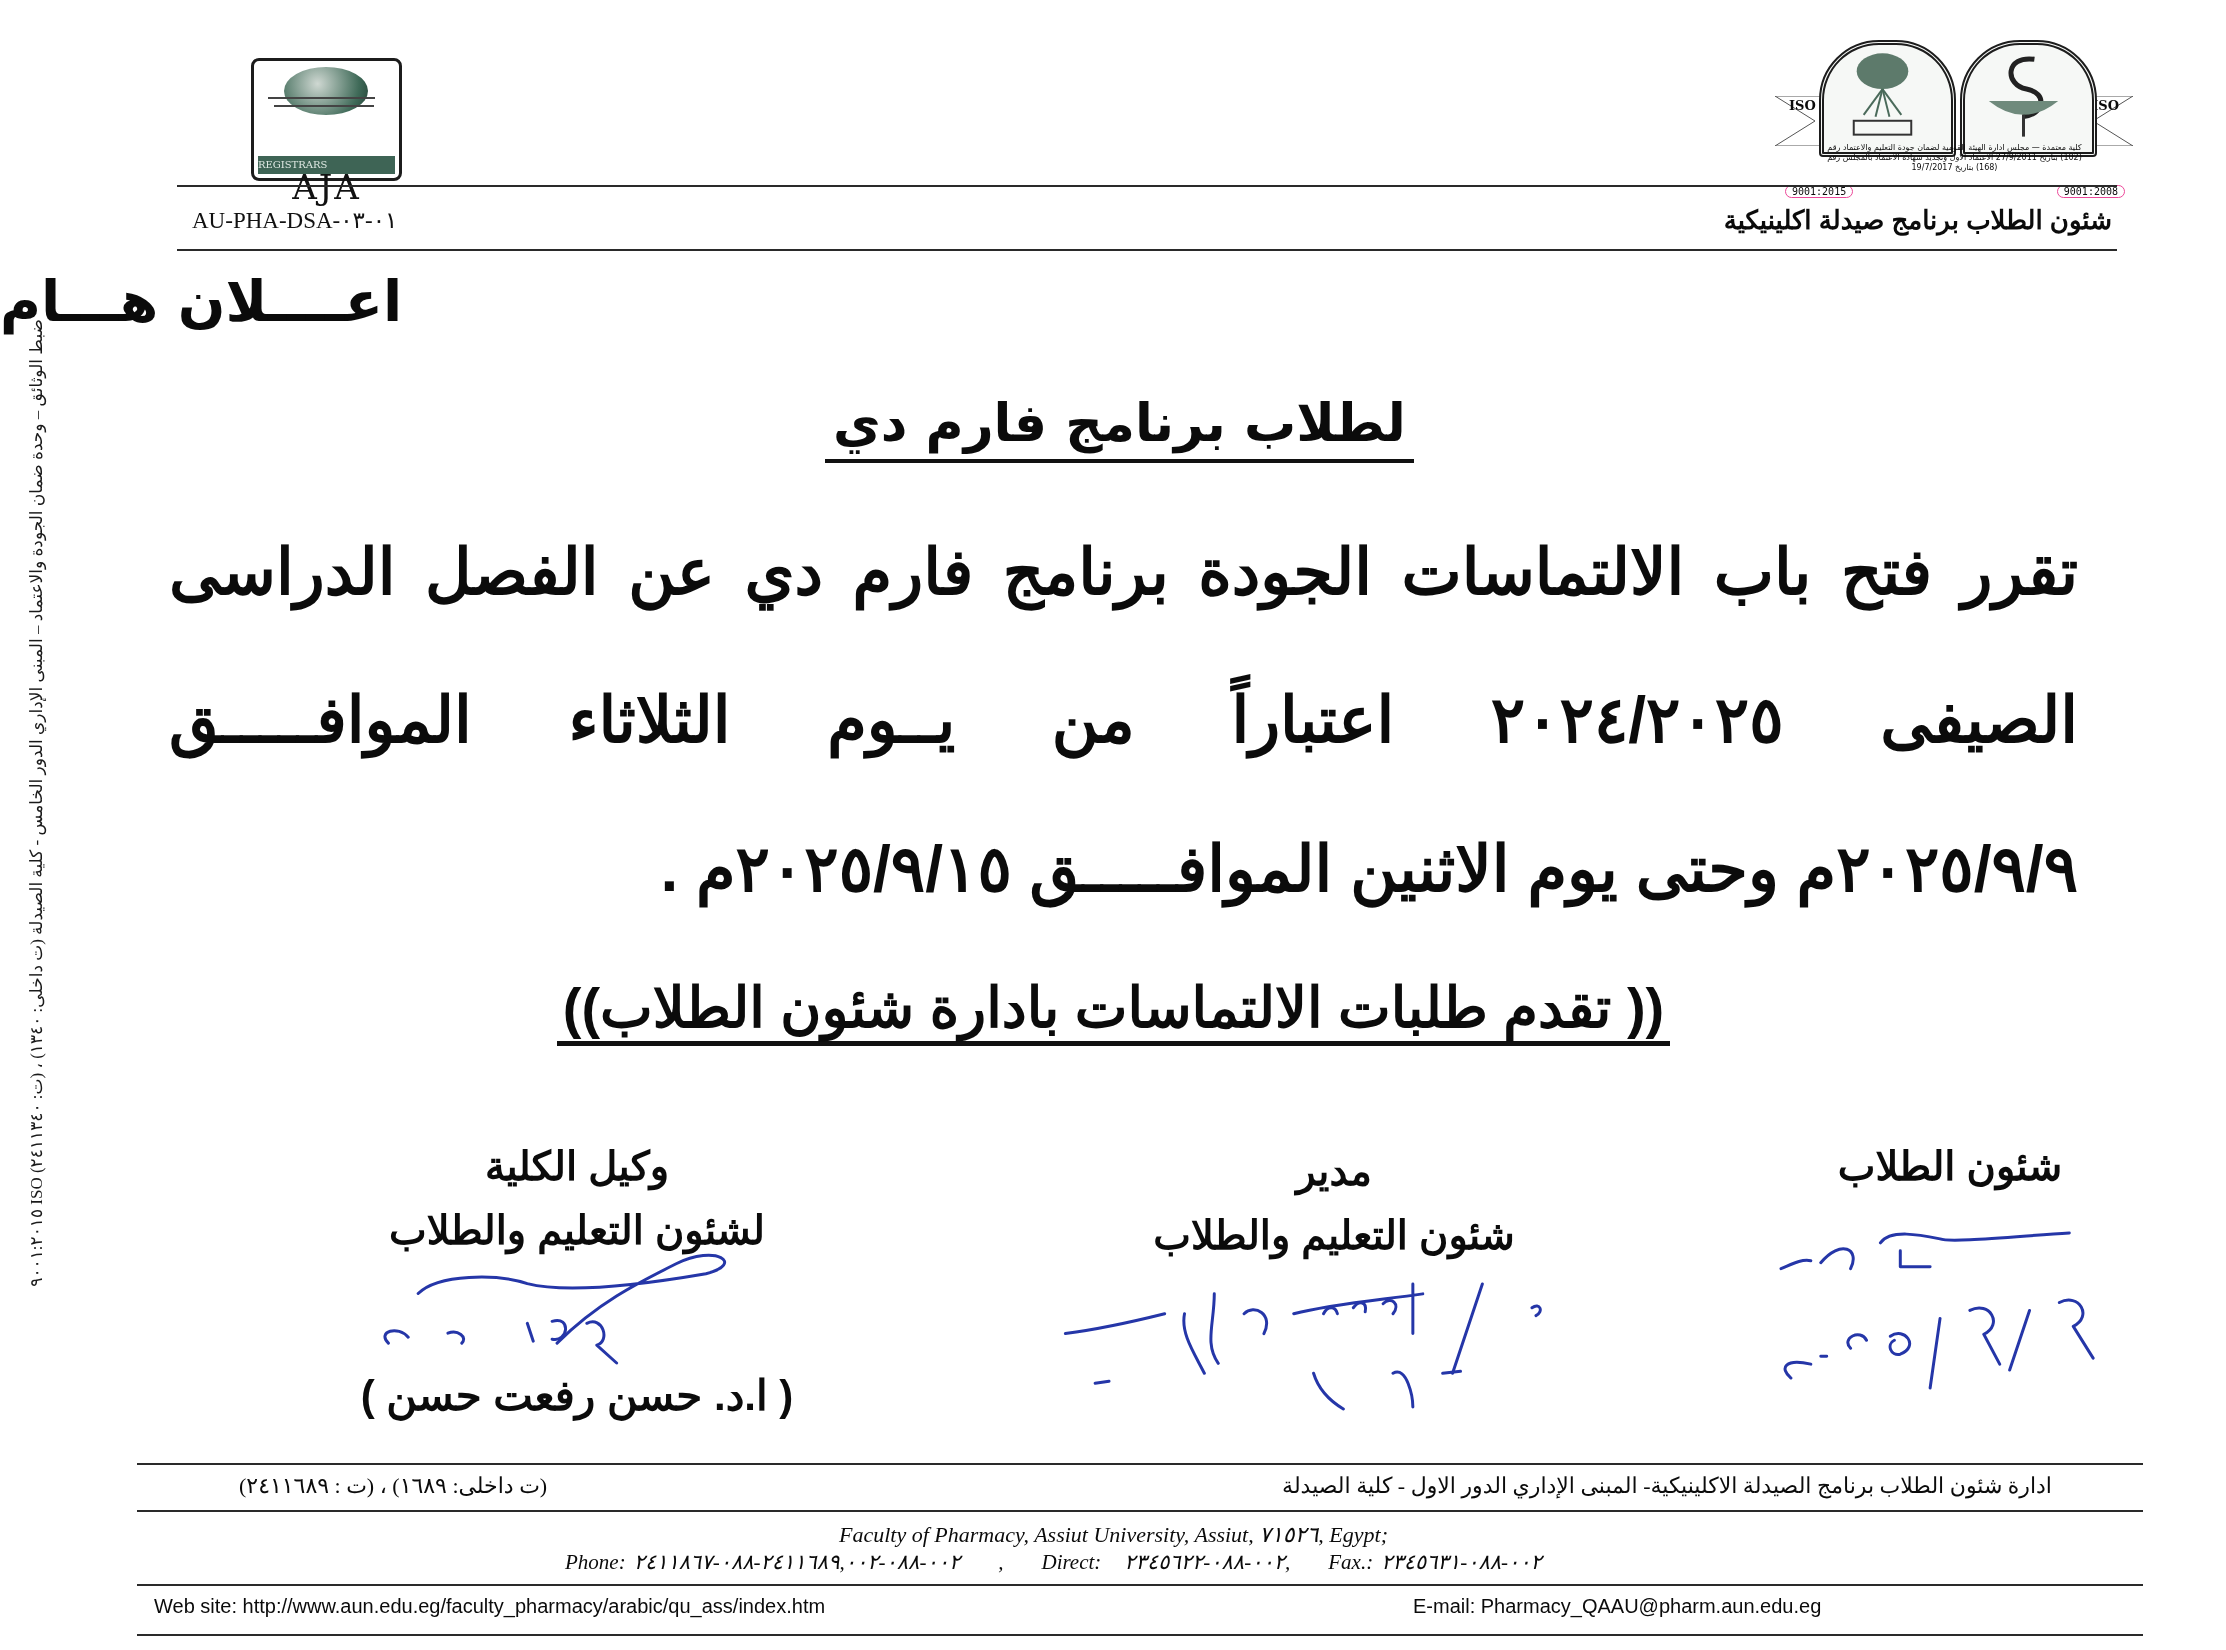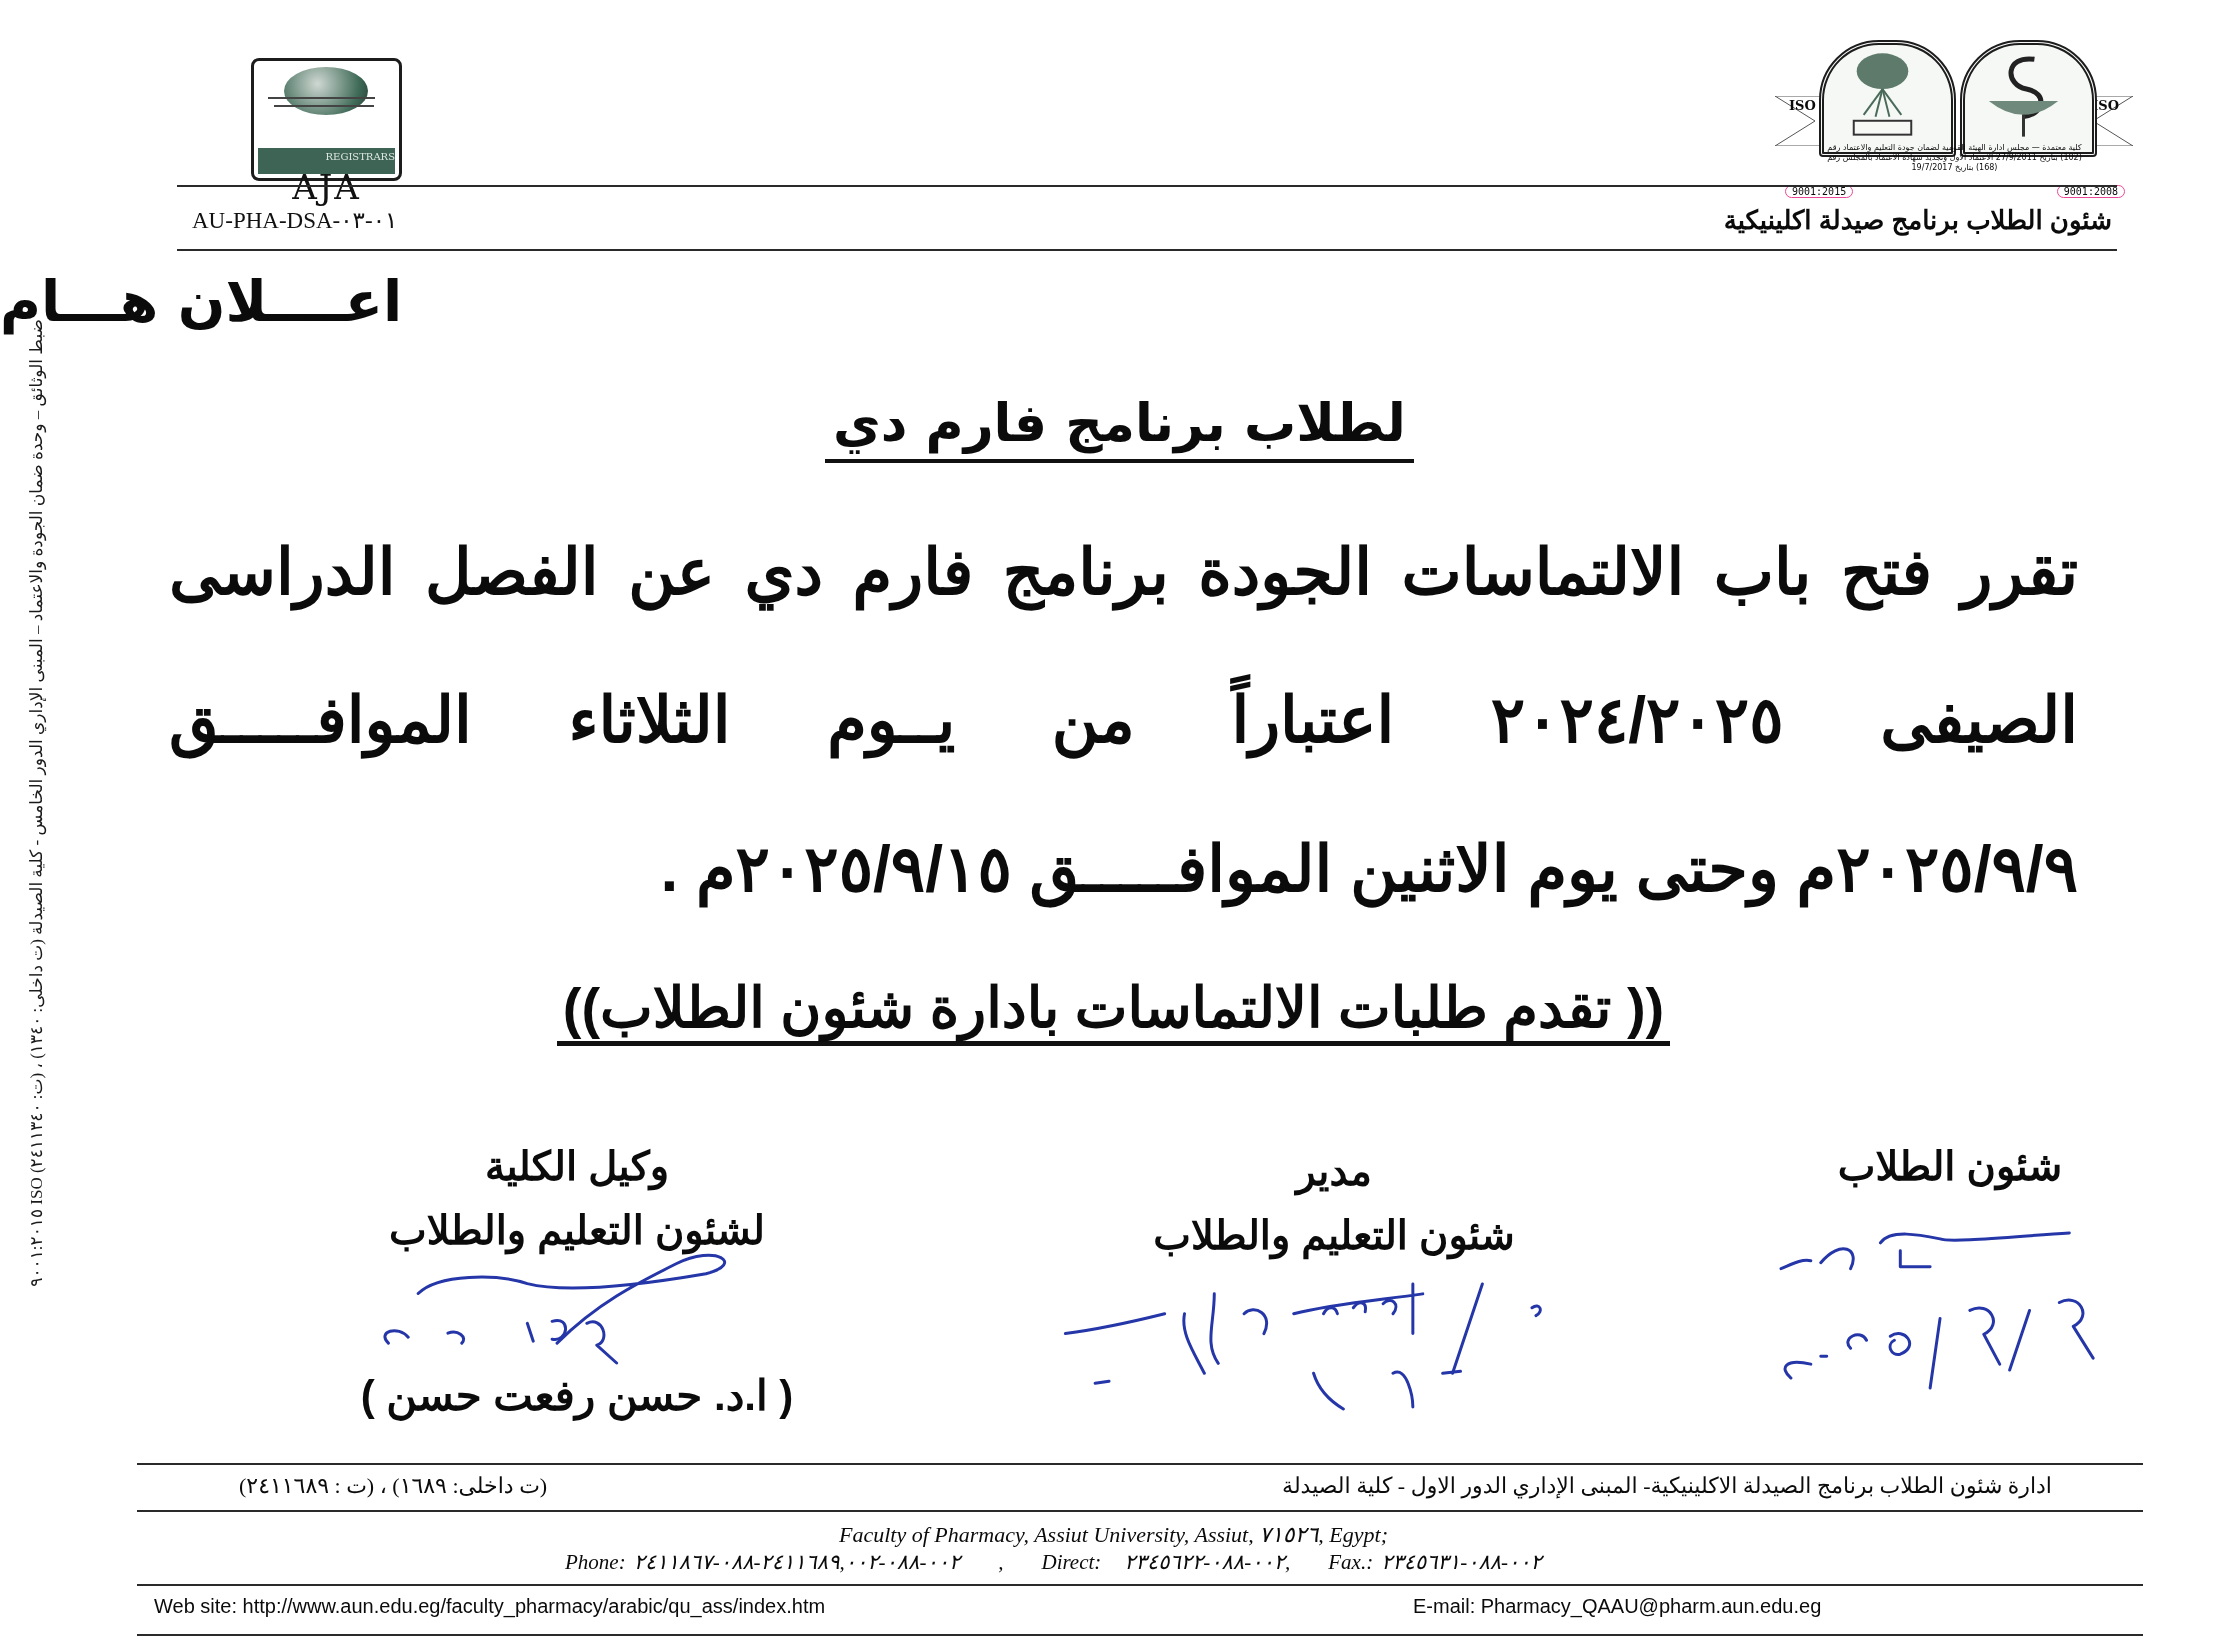--- a/index.html
+++ b/index.html
@@ -6,21 +6,21 @@
   body { width: 2227px; height: 1651px; position: relative; overflow: hidden; font-family: "DejaVu Sans", sans-serif; color: #0b0b0b; }
   .abs { position: absolute; }
   .rtl { direction: rtl; }
   .hline { position: absolute; height: 2px; background: #2a2a2a; }
 
   
   .aja-logo { left: 251px; top: 58px; width: 145px; height: 117px; border: 3px solid #1c1c1c; border-radius: 8px; background: #fff; }
   .aja-logo .globe { position: absolute; left: 30px; top: 6px; width: 84px; height: 48px; border-radius: 50%; background: radial-gradient(circle at 40% 35%, #cfd8d2, #3f6a58 70%, #203d32); }
   .aja-logo .swoosh { position: absolute; left: 14px; width: 107px; height: 2px; background: #444; }
   .aja-logo .letters { position: absolute; left: 0; right: 0; top: 58px; text-align: center; font-family: "DejaVu Serif", serif; font-size: 34px; letter-spacing: 2px; color: #111; margin-top: 48px; }
-  .aja-logo .band { position: absolute; left: 4px; right: 4px; bottom: 4px; height: 26px; background: #3e6455; color: #dfe9e3; font-size: 10px; text-align: right; line-height: 18px; font-family: "DejaVu Serif", serif; }
+  .aja-logo .band { position: absolute; left: 4px; right: 4px; bottom: 4px; height: 18px; background: #3e6455; color: #dfe9e3; font-size: 10px; text-align: left; line-height: 18px; font-family: "DejaVu Serif", serif; }
 
   .uni-logo { left: 1775px; top: 38px; width: 358px; height: 159px; }
   .uni-logo .ribbon { position: absolute; top: 58px; width: 90px; height: 50px; }
   .uni-logo .iso { position: absolute; top: 60px; font-family: "DejaVu Serif", serif; font-size: 13px; font-weight: bold; }
   .uni-logo .arch { position: absolute; top: 2px; width: 127px; height: 107px; border: 5px double #1d1d1d; border-radius: 60px 60px 4px 4px; background: #f6f8f6; }
   .uni-logo .caption { position: absolute; left: 50px; top: 105px; width: 259px; font-size: 8px; text-align: center; line-height: 10px; direction: rtl; }
   .uni-logo .badge { position: absolute; top: 147px; font-family: "DejaVu Sans Mono", monospace; font-size: 10px; border: 1px solid #ec4899; border-radius: 10px; padding: 0 6px; background: #fff; }
 
   .doc-code { left: 192px; top: 207px; font-family: "Liberation Serif", serif; font-size: 23px; color: #111; }
   .dept-name { right: 115px; top: 205px; font-family: "Liberation Sans", sans-serif; font-size: 26px; font-weight: bold; text-align: center; }

